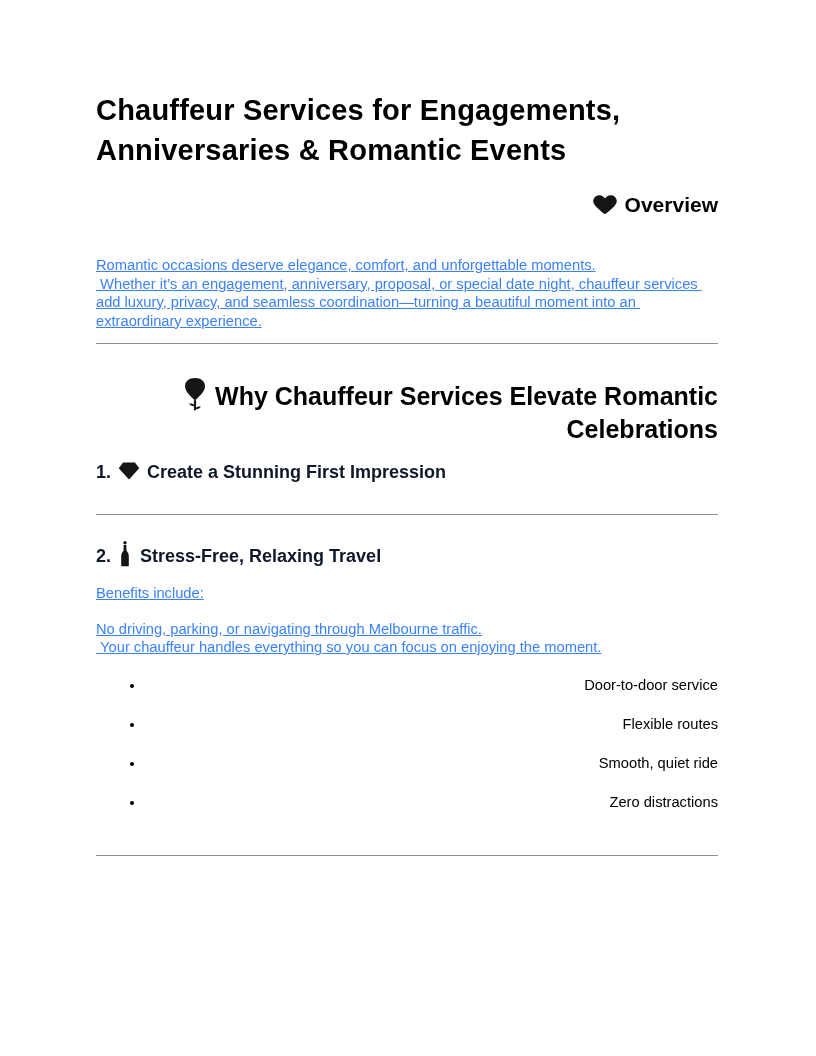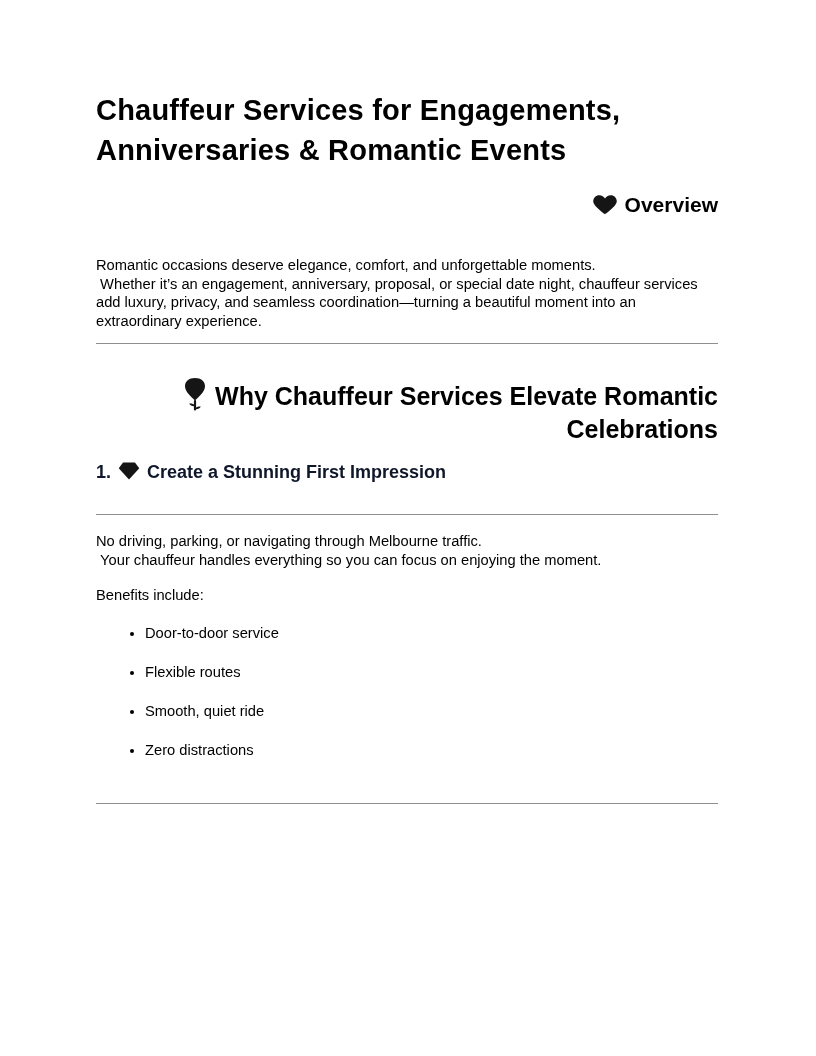--- a/index.html
+++ b/index.html
@@ -55,40 +55,42 @@
     line-height: 22px;
     color: #0f172a;
   }
   h3.first-h { margin-top: 17px; }
   h3.second-h { margin-top: 26px; }
 
   p.body-text {
     margin: 17px 0 0 0;
     font-size: 14.7px;
     line-height: 18.5px;
-    color: #000000;
+    color: #3b82f6;
+    text-decoration: underline;
   }
   p.overview-p { margin-top: 38px; }
 
   .preserve { white-space: pre-wrap; }
 
   hr.doc-divider {
     border: none;
     border-top: 1px solid #8f8f8f;
     margin: 0;
     height: 0;
   }
   hr.hr1 { margin-top: 13px; }
   hr.hr2 { margin-top: 31px; }
   hr.hr3 { margin-top: 43px; }
 
   ul.benefits-list {
     margin: 19px 0 0 0;
     padding: 0 0 0 49px;
     list-style: disc outside;
+    text-align: right;
   }
   ul.benefits-list li {
     margin: 0 0 20px 0;
     font-size: 14.7px;
     line-height: 19px;
     color: #000000;
   }
   ul.benefits-list li:last-child { margin-bottom: 0; }
 
   .emoji-icon { display: inline-block; }
@@ -128,27 +130,34 @@
 
   <h3 class="num-heading first-h">
     <span>1.</span><span class="emoji-icon"><svg class="gem-svg" viewBox="0 0 24 20" xmlns="http://www.w3.org/2000/svg">
           <polygon fill="#151515" points="5.5,0.8 18.5,0.8 23.2,7 12,19.4 0.8,7"></polygon>
         </svg></span><span>Create a Stunning First Impression</span>
   </h3>
 
 
   <hr class="doc-divider hr2">
 
+  <h3 class="num-heading second-h">
+    <span>2.</span><span class="emoji-icon"><svg class="bottle-svg" viewBox="0 0 12 26" xmlns="http://www.w3.org/2000/svg">
+          <circle fill="#151515" cx="6" cy="1.8" r="1.7"></circle>
+          <rect fill="#151515" x="4.6" y="4" width="2.8" height="6"></rect>
+          <path fill="#151515" d="M4.6,9.5 C3,11.6 2.2,12.8 2.2,15.8 L2.2,25.2 L9.8,25.2 L9.8,15.8 C9.8,12.8 9,11.6 7.4,9.5 Z"></path>
+        </svg></span><span>Stress-Free, Relaxing Travel</span>
+  </h3>
+
+  <p class="body-text">Benefits include:</p>
 
   <p class="body-text">
     <span class="preserve">No driving, parking, or navigating through Melbourne traffic.</span><br>
     <span class="preserve"> Your chauffeur handles everything so you can focus on enjoying the moment.</span>
   </p>
-
-  <p class="body-text">Benefits include:</p>
 
   <ul class="benefits-list">
     <li>Door-to-door service</li>
     <li>Flexible routes</li>
     <li>Smooth, quiet ride</li>
     <li>Zero distractions</li>
   </ul>
 
   <hr class="doc-divider hr3">
 

